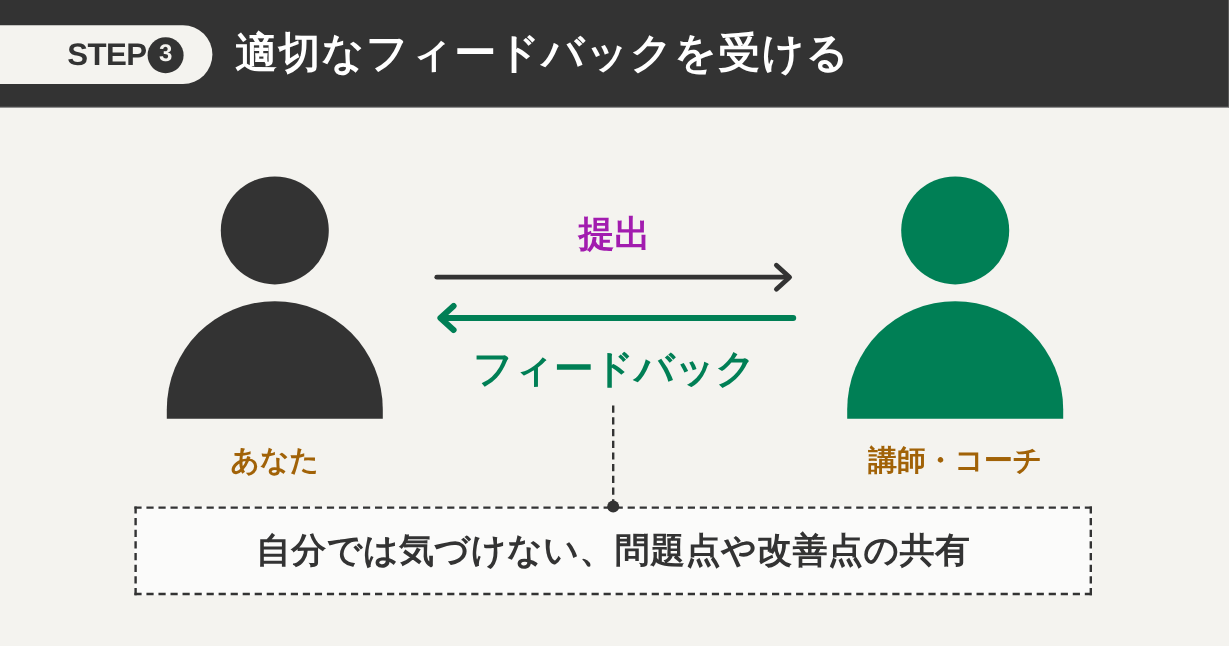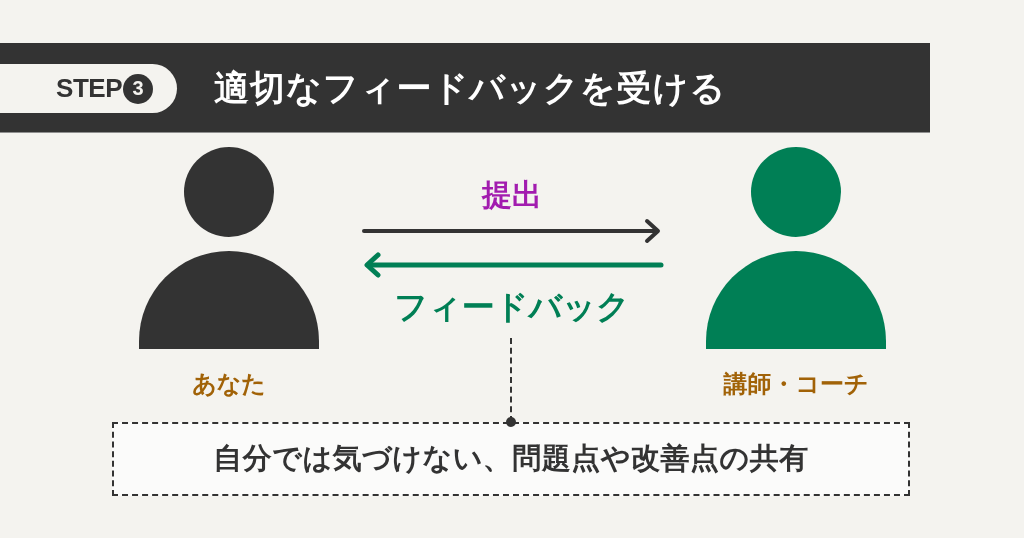--- a/index.html
+++ b/index.html
@@ -3,45 +3,44 @@
   <meta charset="utf-8">
   <style>
     html, body { margin: 0; padding: 0; }
     body {
       width: 1024px; height: 538px; position: relative; overflow: hidden;
       background: #f4f3ef;
       font-family: "DejaVu Sans", "Liberation Sans", sans-serif;
       color: #333333;
     }
     .header {
-      position: absolute; left: 0; top: 0; width: 930px; height: 89px;
+      position: absolute; left: 0; top: 0; width: 1024px; height: 89px;
       background: #333333;
       border-bottom: 1px solid #8f8f8f;
-      margin-top: 43px;
     }
     .step-pill {
       position: absolute; left: 0; top: 21px; width: 177px; height: 49px;
       background: #f4f3ef;
       border-radius: 0 25px 25px 0;
       display: flex; align-items: center; justify-content: flex-end;
       padding-right: 24px; box-sizing: border-box;
     }
     .step-text {
       font-family: "Liberation Sans", sans-serif;
       font-weight: bold; font-size: 26px; color: #333333; letter-spacing: -0.5px;
     }
     .step-num {
       display: inline-flex; align-items: center; justify-content: center;
       width: 30px; height: 30px; border-radius: 50%;
       background: #333333; color: #f4f3ef;
       font-family: "Liberation Sans", sans-serif;
       font-weight: bold; font-size: 20px; margin-left: 1px;
     }
     .title {
-      position: absolute; left: 214px; top: 20px; height: 50px;
+      position: absolute; left: 196px; top: 20px; height: 50px;
       line-height: 50px; font-size: 35px; font-weight: bold; color: #ffffff;
       letter-spacing: 1px;
     }
     .person { position: absolute; }
     .person .head { position: absolute; border-radius: 50%; }
     .person .body {
       position: absolute; border-radius: 90px 90px 0 0;
     }
     .person-label {
       position: absolute; font-size: 24px; font-weight: bold; color: #a16207;

